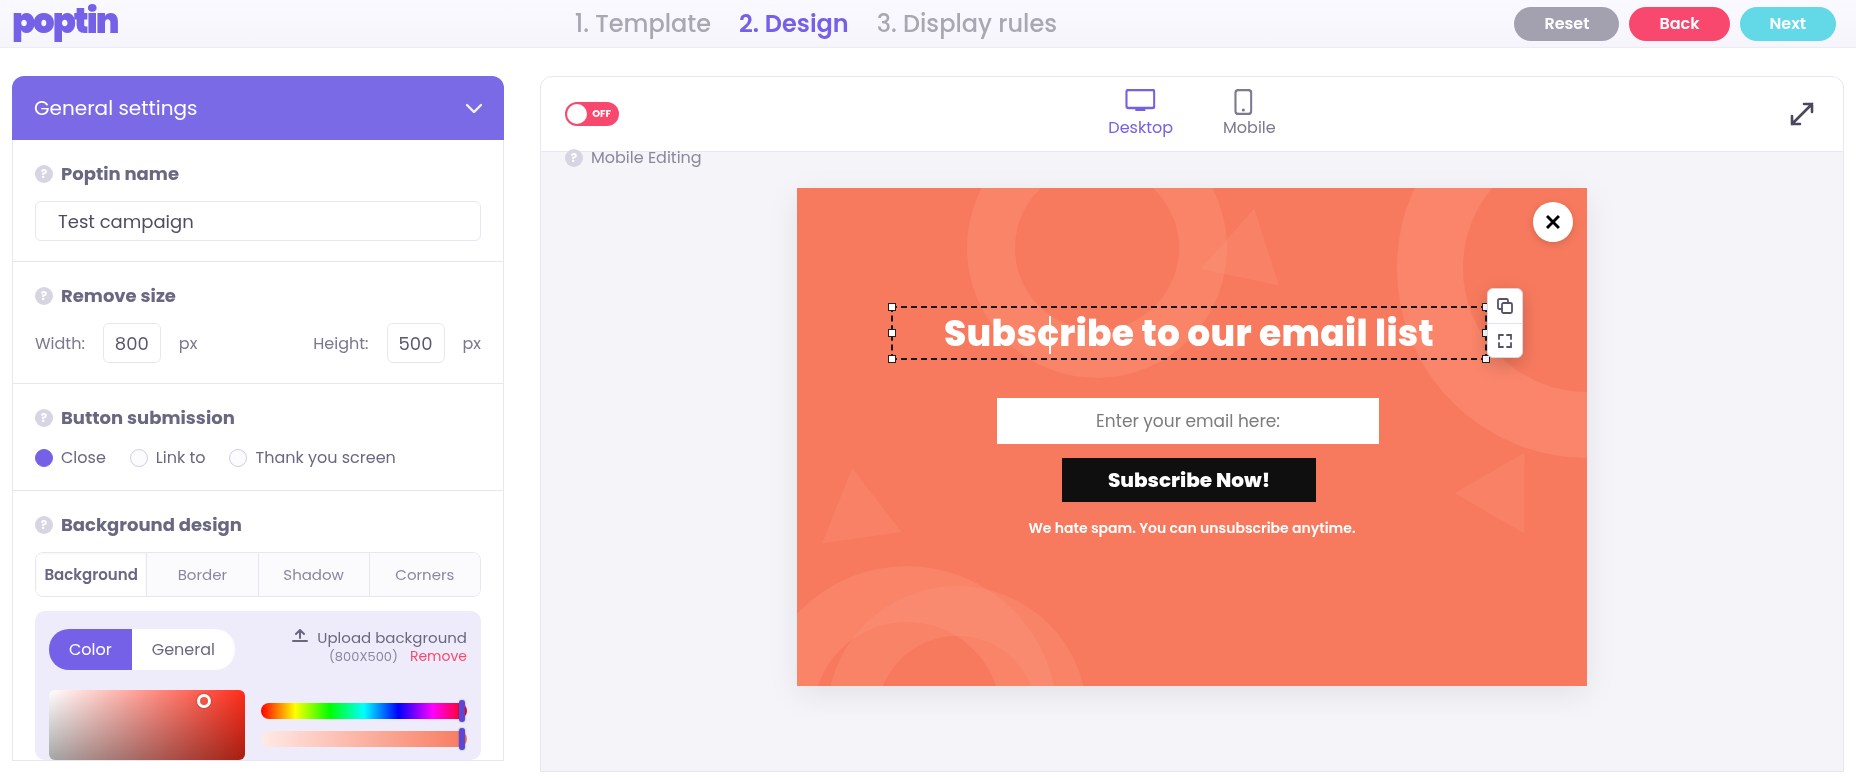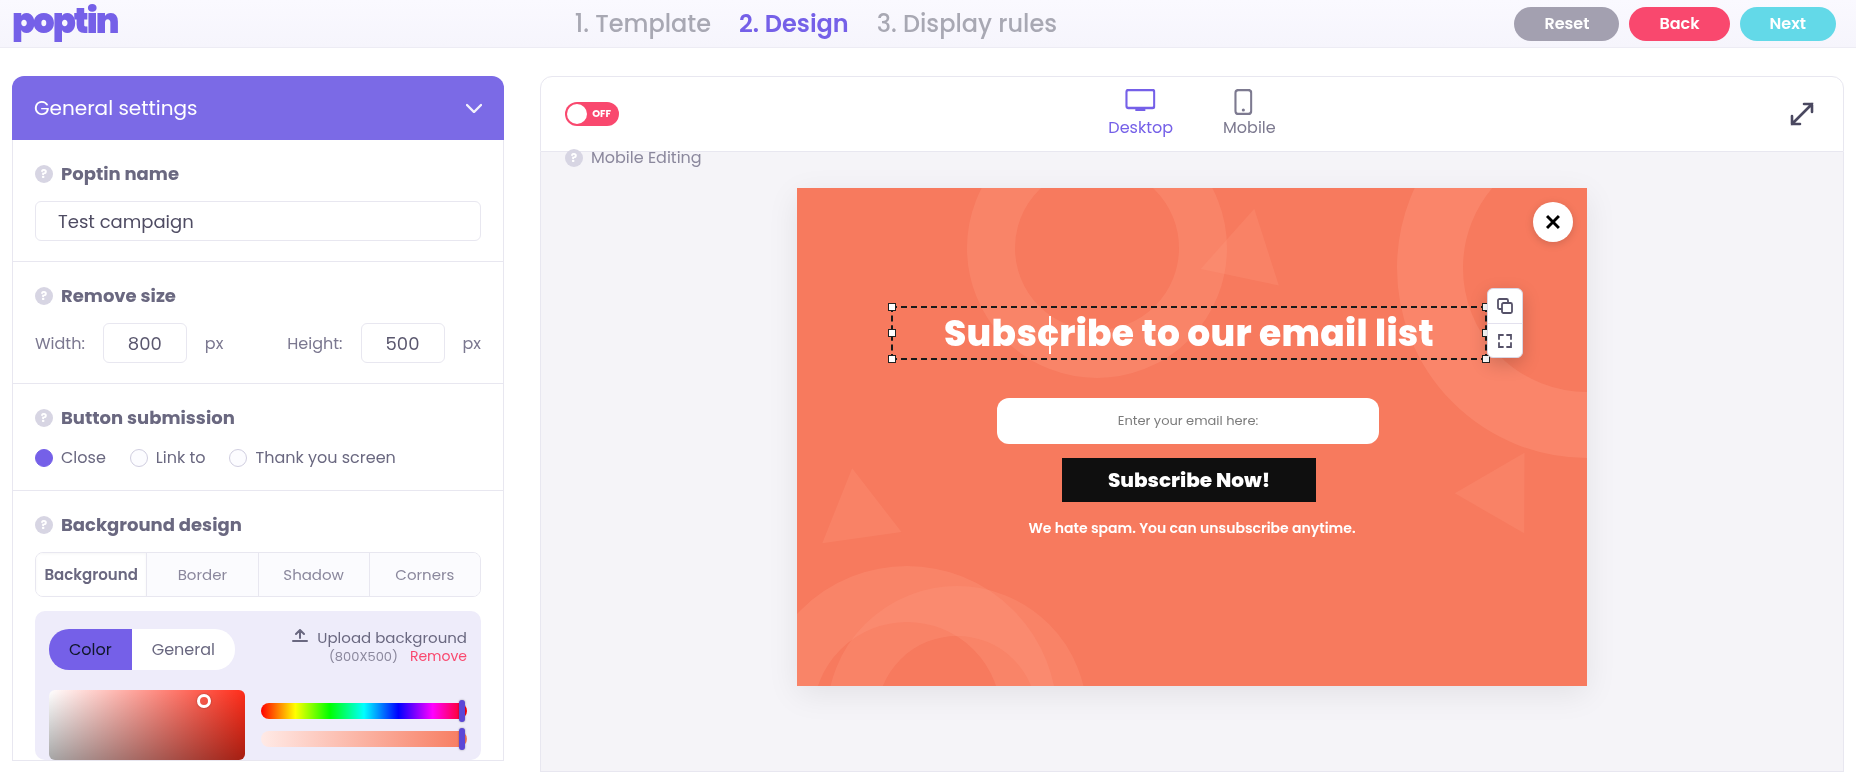--- a/index.html
+++ b/index.html
@@ -54,40 +54,40 @@
 
   .section{border-bottom:1px solid var(--grey-border);padding:20px 22px;}
   .section:last-child{border-bottom:none;padding-bottom:0;}
   .sec-title{display:flex;align-items:center;gap:8px;font-size:18px;font-weight:700;color:#6a6880;margin:0 0 14px 0;}
   .help{width:18px;height:18px;border-radius:50%;background:#d7d5e3;display:inline-flex;align-items:center;justify-content:center;font-size:12px;color:#fff;font-weight:700;}
 
   .text-input{width:100%;height:40px;border:1px solid var(--grey-border);border-radius:6px;padding:0 22px;font-size:18px;color:#4f4c63;}
   
   .size-row{display:flex;align-items:center;gap:18px;}
   .size-label{font-size:16px;color:#7b7890;}
-  .num-input{width:84px;height:40px;text-align:center;border:1px solid var(--grey-border);border-radius:6px;font-size:18px;color:#5a576e;}
+  .num-input{width:58px;height:40px;text-align:center;border:1px solid var(--grey-border);border-radius:6px;font-size:18px;color:#5a576e;}
   .unit{font-size:16px;color:#7b7890;}
 
   .radios{display:flex;align-items:center;gap:24px;margin-top:4px;}
   .radio{display:flex;align-items:center;gap:8px;cursor:pointer;}
   .rdot{width:18px;height:18px;border-radius:50%;border:1px solid #d0cee0;background:#fcfcff;position:relative;}
   .rdot.on{background:var(--purple);border-color:var(--purple);}
   .rlabel{font-size:16px;color:#6a6880;}
 
   .tabs4{display:flex;border:1px solid var(--grey-border);border-radius:8px;overflow:hidden;font-size:15px;color:#8b889d;}
   .tabs4 > div{flex:1;text-align:center;padding:10px 0;cursor:pointer;border-right:1px solid var(--grey-border);}
   .tabs4 > div:last-child{border-right:none;}
   .tabs4 > div.on{background:#fff;color:#6a6880;font-weight:600;box-shadow:0 1px 3px rgba(0,0,0,.04) inset;}
   .tabs4 > div:not(.on){background:#fbfbfe;}
 
   .bg-panel{background:#eeecfa;border-radius:10px;padding:18px 14px 0 14px;margin-top:14px;}
   .bg-top{display:flex;justify-content:space-between;align-items:flex-start;}
   .pill2{display:inline-flex;border-radius:20px;overflow:hidden;}
   .pill2 span{padding:8px 20px;font-size:16px;cursor:pointer;}
-  .pill2 .on{background:var(--purple);color:#0f172a;}
+  .pill2 .on{background:var(--purple);color:#ffffff;}
   .pill2 .off{background:#fff;color:#6a6880;}
   .upload{display:flex;align-items:flex-start;gap:8px;font-size:15px;color:#6a6880;}
   .upload .meta{text-align:right;line-height:1.2;}
   .upload .dim{font-size:13px;color:#8b889d;}
   .upload .remove{font-size:14px;color:var(--pink);cursor:pointer;margin-left:8px;}
 
   .bg-pickers{display:flex;gap:16px;margin-top:20px;}
   .sat{
     width:208px;height:70px;border-radius:6px;
     background:
@@ -165,21 +165,21 @@
   .handle{position:absolute;width:8px;height:8px;background:#fff;border:1px solid #222;}
   .h-tl{top:-5px;left:-5px;} .h-tr{top:-5px;right:-5px;}
   .h-bl{bottom:-5px;left:-5px;} .h-br{bottom:-5px;right:-5px;}
   .h-ml{top:50%;left:-5px;transform:translateY(-50%);} .h-mr{top:50%;right:-5px;transform:translateY(-50%);}
   .text-caret{position:absolute;left:156px;top:8px;width:2px;height:38px;background:#fff;}
 
   .action-pills{position:absolute;top:100px;right:64px;display:flex;flex-direction:column;border:1px solid #d9d7e4;border-radius:6px;background:#fff;box-shadow:0 6px 18px rgba(0,0,0,.18);overflow:hidden;}
   .action-pills div{width:34px;height:34px;display:flex;align-items:center;justify-content:center;color:#555168;cursor:pointer;}
   .action-pills div+div{border-top:1px solid #e3e1ee;}
 
-  .email-input{position:absolute;top:210px;left:200px;width:382px;height:46px;background:#fff;display:flex;align-items:center;justify-content:center;font-size:13px;color:#7c7c7c;border-radius:12px;}
+  .email-input{position:absolute;top:210px;left:200px;width:382px;height:46px;background:#fff;display:flex;align-items:center;justify-content:center;font-size:17px;color:#7c7c7c;}
   .sub-btn{position:absolute;top:270px;left:265px;width:254px;height:44px;background:var(--black);color:#fff;display:flex;align-items:center;justify-content:center;font-size:20px;font-weight:800;cursor:pointer;}
   .spam{position:absolute;top:330px;width:100%;text-align:center;color:#fff;font-size:14px;font-weight:600;}
 
   svg{display:block;}
 </style>
 </head>
 <body>
 
 <div class="topbar">
   <div class="logo">poptin</div>

